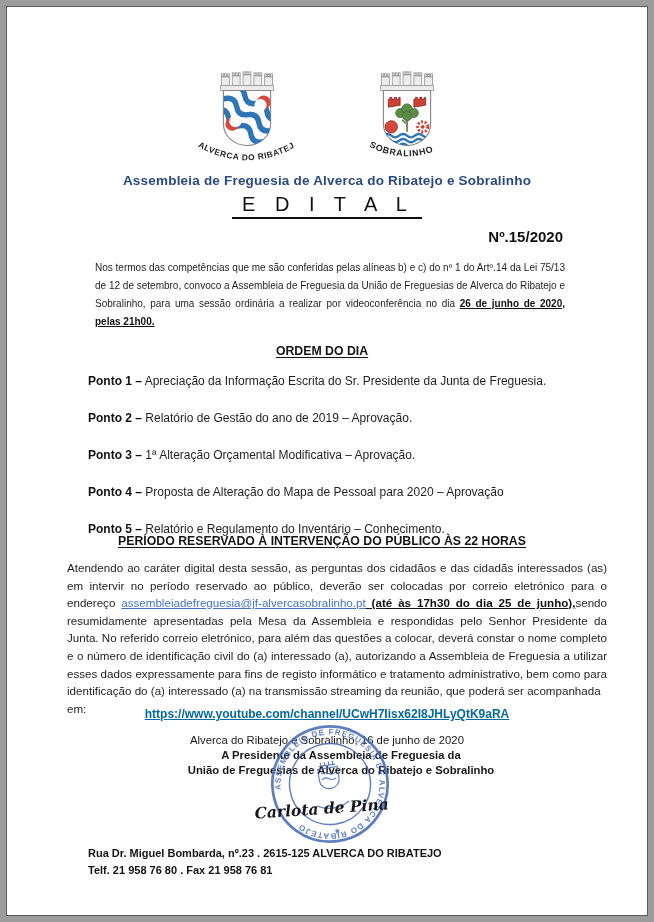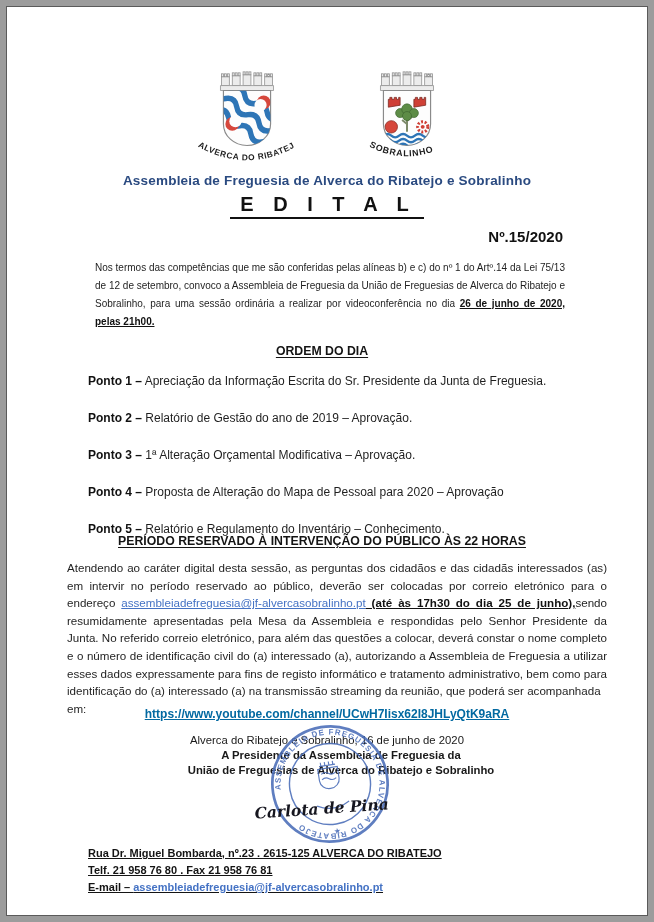--- a/index.html
+++ b/index.html
@@ -5,21 +5,21 @@
   html,body{margin:0;padding:0;background:#ffffff;}
   body{font-family:"Liberation Sans", sans-serif; color:#1f1f1f;}
   .sheet{position:relative;width:654px;height:922px;background:#fff;overflow:hidden;}
   .frame{position:absolute;inset:0;border:6px solid #9c9c9c;box-shadow:inset 0 0 0 1px #5a5a5a;pointer-events:none;z-index:9;}
   .content{position:absolute;inset:7px;}
   .abs{position:absolute;}
 
   .emblems{top:56px;left:0;right:0;display:flex;justify-content:center;gap:38px;align-items:flex-start;}
   .org-title{top:166px;left:0;right:0;text-align:center;font-size:13.5px;font-weight:bold;color:#2a4a80;letter-spacing:.2px;}
   .edital-wrap{top:186px;left:0;right:0;text-align:center;}
-  .edital{display:inline-block;font-size:20px;font-weight:bold;color:#111;letter-spacing:7px;border-bottom:2.5px solid #111;padding:0 8px 1px 10px;}
+  .edital{display:inline-block;font-size:20px;font-weight:normal;color:#111;letter-spacing:7px;border-bottom:2.5px solid #111;padding:0 8px 1px 10px;}
   .numero{top:221px;right:84px;font-size:15px;font-weight:bold;color:#111;}
 
   .intro{top:252px;left:88px;right:82px;font-size:10px;line-height:18px;text-align:justify;}
   .bold-ul{font-weight:bold;text-decoration:underline;color:#111;}
 
   .center-head{left:0;right:10px;text-align:center;font-size:12.3px;font-weight:bold;color:#141414;}
   .center-head span{text-decoration:underline;text-underline-offset:2px;}
   .ordem-head{top:337px;}
   .pontos{top:366px;left:81px;right:46px;font-size:12px;}
   .ponto{margin-bottom:21px;line-height:16px;}
@@ -30,21 +30,21 @@
   a.mail-link{color:#4472c4;text-decoration:underline;cursor:pointer;}
   .em-line{text-align:left;}
   .yt-line{top:697px;left:0;right:0;text-align:center;}
   a.yt-link{color:#0369a1;font-weight:bold;font-size:12px;text-decoration:underline;cursor:pointer;}
 
   .sig-block{top:726px;left:0;right:0;text-align:center;font-size:11.3px;line-height:15.2px;color:#191919;}
   .sig-block .bold-u{font-weight:bold;margin-left:28px;}
   .sig-name{top:792px;left:50%;transform:translateX(-54%) rotate(-4deg);font-family:"DejaVu Serif",serif;font-style:italic;font-weight:bold;font-size:15.5px;color:#16161f;z-index:3;}
   .stamp{top:714px;left:260px;width:126px;height:126px;transform:rotate(-9deg);opacity:.88;z-index:2;}
 
-  .footer{top:838px;left:81px;font-size:11px;font-weight:bold;line-height:17px;color:#141414;text-decoration:underline;}
+  .footer{top:838px;left:81px;font-size:11px;font-weight:bold;line-height:17px;color:#141414;}
   a.footer-mail{color:#4472c4;text-decoration:none;cursor:pointer;}
 </style>
 </head>
 <body>
 
 <div class="sheet">
   <div class="content">
 
     <div class="abs emblems">
       <svg width="122" height="110" viewBox="0 0 120 112">
@@ -207,18 +207,17 @@
           <textPath href="#stampArc" xlink:href="#stampArc" startOffset="2">ASSEMBLEIA DE FREGUESIA DE ALVERCA DO RIBATEJO</textPath>
         </text>
         <text x="70" y="126" text-anchor="middle" font-size="9" fill="#4a6db8">★</text>
       </svg>
     </div>
     <div class="abs sig-name">Carlota de Pina</div>
 
     <div class="abs footer">
       <div>Rua Dr. Miguel Bombarda, nº.23 . 2615-125 ALVERCA DO RIBATEJO</div>
       <div>Telf. 21 958 76 80 . Fax 21 958 76 81</div>
-      <div><span>E-mail – </span><a class="footer-mail">assembleiadefreguesia@jf-alvercasobralinho.pt</a></div>
     </div>
 
   </div>
   <div class="frame"></div>
 </div>
 
 </body></html>

